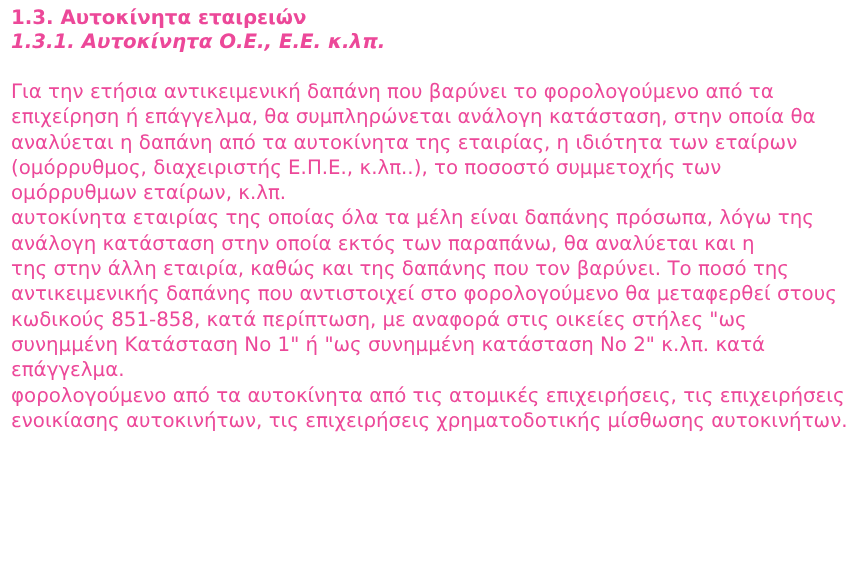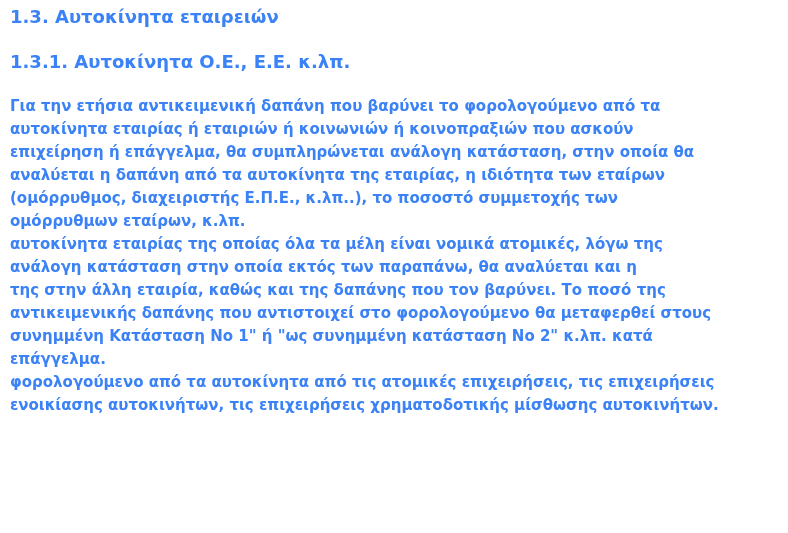--- a/index.html
+++ b/index.html
@@ -5,40 +5,39 @@
   html, body {
     margin: 0;
     padding: 0;
     background: #ffffff;
   }
   .page {
     position: relative;
     width: 788px;
     height: 423px;
     background: #ffffff;
-    color: #3b82f6;
+    color: #ec4899;
     font-family: "DejaVu Sans", sans-serif;
     overflow: hidden;
     box-sizing: border-box;
     padding: 6px 8px 0 10px;
   }
   .heading {
     font-size: 18px;
     font-weight: bold;
     line-height: 22px;
     white-space: nowrap;
     letter-spacing: 0px;
   }
   .heading.sub {
-    margin-top: 23px;
+    font-style: italic;
   }
   .body-text {
     margin-top: 22px;
-    font-size: 15px;
-    font-weight: bold;
+    font-size: 18px;
   }
   .text-line {
     line-height: 23px;
     height: 23px;
     white-space: nowrap;
     letter-spacing: 0px;
   }
 </style>
 </head>
 <body>
@@ -46,32 +45,32 @@
 <div class="page">
 
   <div class="heading">1.3. Αυτοκίνητα εταιρειών</div>
 
   <div class="heading sub">1.3.1. Αυτοκίνητα Ο.Ε., Ε.Ε. κ.λπ.</div>
 
   <div class="body-text">
 
     <div>
       <div class="text-line">Για την ετήσια αντικειμενική δαπάνη που βαρύνει το φορολογούμενο από τα</div>
-      <div class="text-line">αυτοκίνητα εταιρίας ή εταιριών ή κοινωνιών ή κοινοπραξιών που ασκούν</div>
       <div class="text-line">επιχείρηση ή επάγγελμα, θα συμπληρώνεται ανάλογη κατάσταση, στην οποία θα</div>
       <div class="text-line">αναλύεται η δαπάνη από τα αυτοκίνητα της εταιρίας, η ιδιότητα των εταίρων</div>
       <div class="text-line">(ομόρρυθμος, διαχειριστής Ε.Π.Ε., κ.λπ..), το ποσοστό συμμετοχής των</div>
       <div class="text-line">ομόρρυθμων εταίρων, κ.λπ.</div>
     </div>
 
     <div>
-      <div class="text-line">αυτοκίνητα εταιρίας της οποίας όλα τα μέλη είναι νομικά ατομικές, λόγω της</div>
+      <div class="text-line">αυτοκίνητα εταιρίας της οποίας όλα τα μέλη είναι δαπάνης πρόσωπα, λόγω της</div>
       <div class="text-line">ανάλογη κατάσταση στην οποία εκτός των παραπάνω, θα αναλύεται και η</div>
       <div class="text-line">της στην άλλη εταιρία, καθώς και της δαπάνης που τον βαρύνει. Το ποσό της</div>
       <div class="text-line">αντικειμενικής δαπάνης που αντιστοιχεί στο φορολογούμενο θα μεταφερθεί στους</div>
+      <div class="text-line">κωδικούς 851-858, κατά περίπτωση, με αναφορά στις οικείες στήλες "ως</div>
       <div class="text-line">συνημμένη Κατάσταση Νο 1" ή "ως συνημμένη κατάσταση Νο 2" κ.λπ. κατά</div>
       <div class="text-line">επάγγελμα.</div>
     </div>
 
     <div>
       <div class="text-line">φορολογούμενο από τα αυτοκίνητα από τις ατομικές επιχειρήσεις, τις επιχειρήσεις</div>
       <div class="text-line">ενοικίασης αυτοκινήτων, τις επιχειρήσεις χρηματοδοτικής μίσθωσης αυτοκινήτων.</div>
     </div>
 
   </div>

